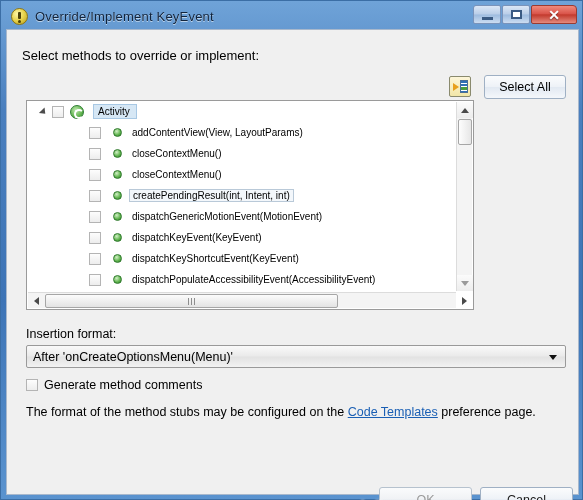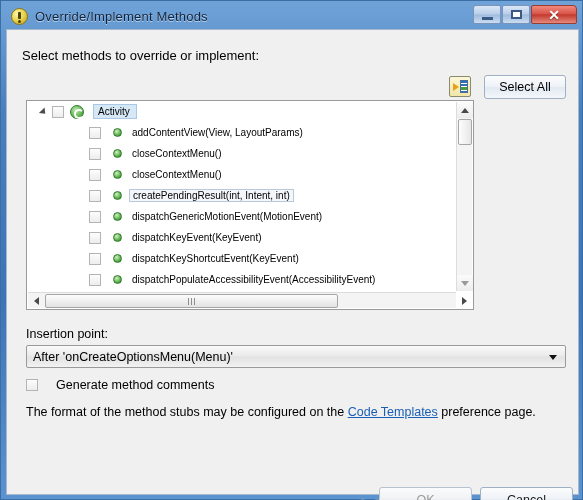--- a/index.html
+++ b/index.html
@@ -164,21 +164,21 @@
   .combo{
     position:absolute;left:19px;top:315px;width:540px;height:23px;box-sizing:border-box;
     border:1px solid #9a9a9a;border-radius:2px;
     background:linear-gradient(to bottom,#fafafa 0%,#eaeaea 48%,#e2e2e2 52%,#f2f2f2 100%);
     display:flex;align-items:center;
   }
   .combo .val{padding-left:6px;font-size:12.5px;color:#000;}
   .combo .arw{position:absolute;right:8px;top:9px;width:0;height:0;
     border-left:4px solid transparent;border-right:4px solid transparent;border-top:5px solid #101010;}
   
-  .gen-row{position:absolute;left:19px;top:348px;display:flex;align-items:center;gap:18px;}
+  .gen-row{position:absolute;left:19px;top:348px;display:flex;align-items:center;gap:6px;}
   .gen-row .cb2{width:12px;height:12px;box-sizing:border-box;border:1px solid #b4b4b4;
     background:linear-gradient(to bottom,#fdfdfd,#ededed);flex:0 0 auto;}
   .gen-row .txt{font-size:12.5px;color:#000;}
   
   .info{position:absolute;left:19px;top:375px;font-size:12.5px;color:#000;white-space:nowrap;}
   .info a{color:#1a5fb4;text-decoration:underline;}
   
   .bbtn{
     position:absolute;top:457px;width:93px;height:25px;box-sizing:border-box;
     border:1px solid #b6c2ce;border-radius:3px;
@@ -200,21 +200,21 @@
   .wm .b{color:#1d4fd8;}
   .wm .r{color:#e02020;}
 </style>
 </head>
 <body>
 
 <div class="window">
 
   <div class="titlebar">
     <div class="title-icon"></div>
-    <div class="title-text">Override/Implement Methods</div>
+    <div class="title-text">Override/Implement KeyEvent</div>
     <div class="win-btns">
       <div class="wbtn min">
         <div class="glyph-min"></div>
       </div>
       <div class="wbtn max">
         <div class="glyph-max"></div>
       </div>
       <div class="wbtn close">
         <div class="glyph-close">✕</div>
       </div>
@@ -307,21 +307,21 @@
           </div>
         <div class="hthumb">
             <div class="grip"></div>
           </div>
         <div class="rt">
             <div class="tri-r"></div>
           </div>
       </div>
     </div>
 
-    <div class="ins-label">Insertion point:</div>
+    <div class="ins-label">Insertion format:</div>
     <div class="combo">
       <div class="val">After 'onCreateOptionsMenu(Menu)'</div>
       <div class="arw"></div>
     </div>
 
     <div class="gen-row">
       <div class="cb2"></div>
       <div class="txt">Generate method comments</div>
     </div>
 

